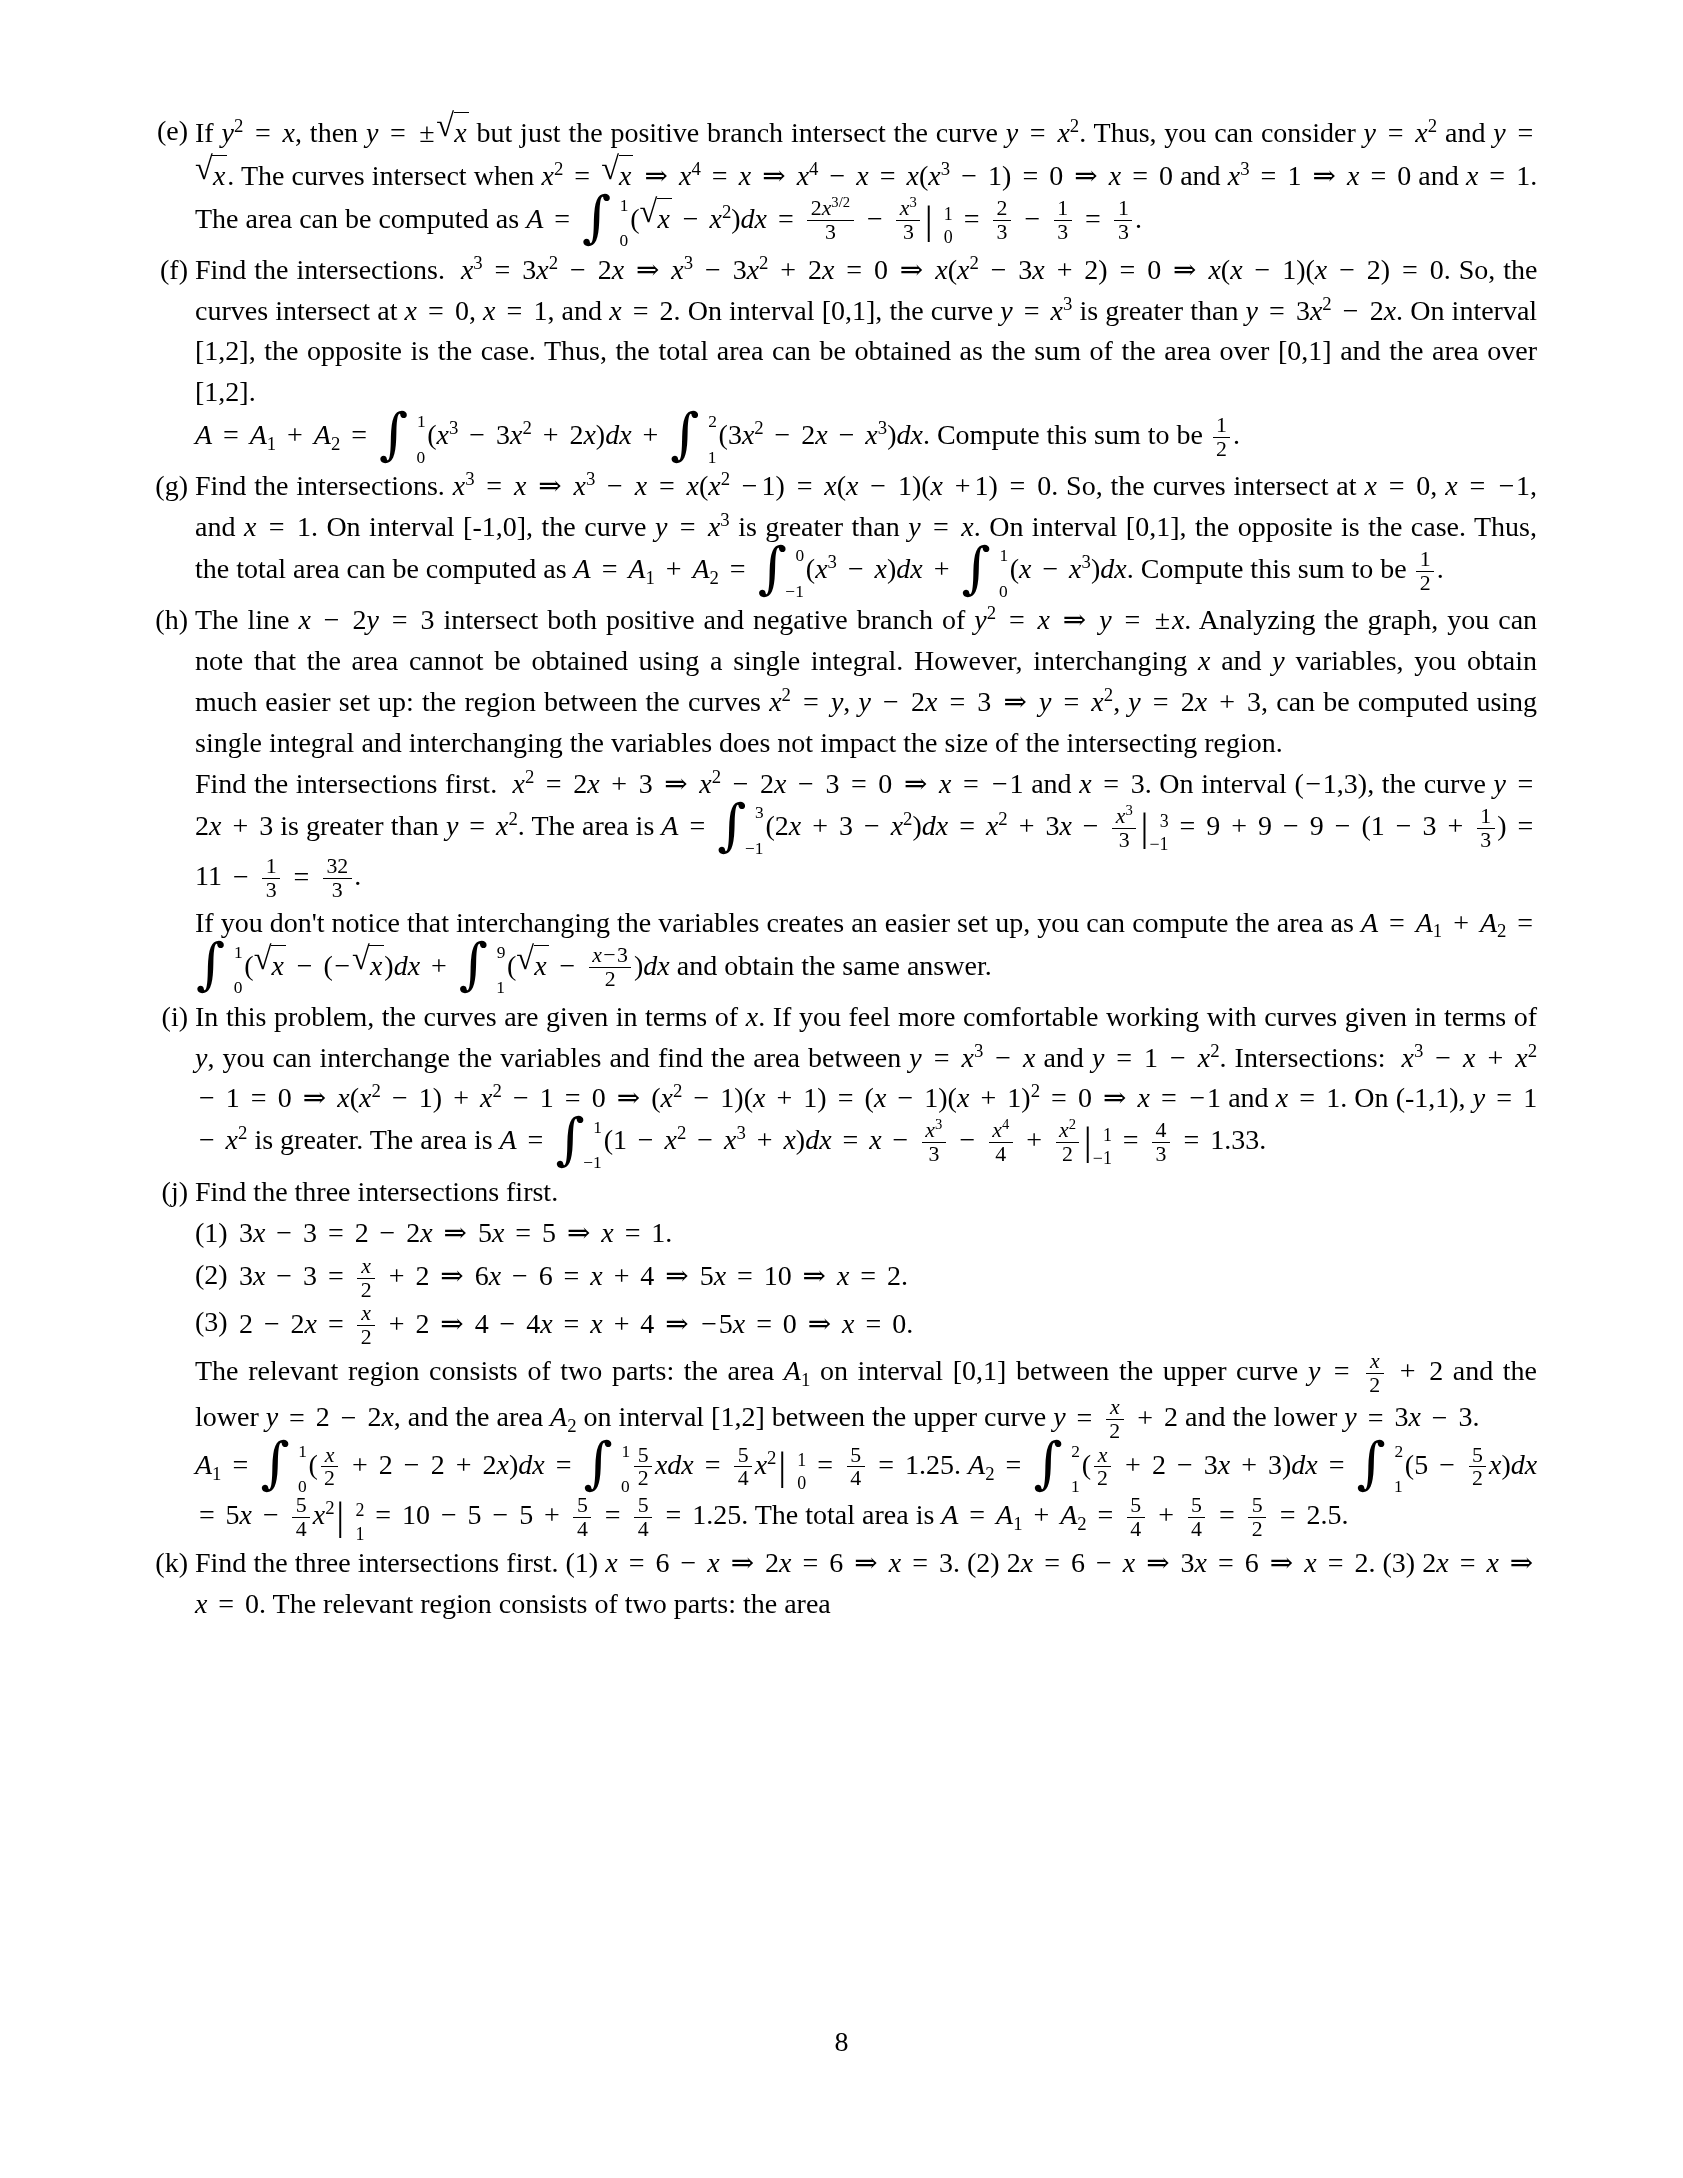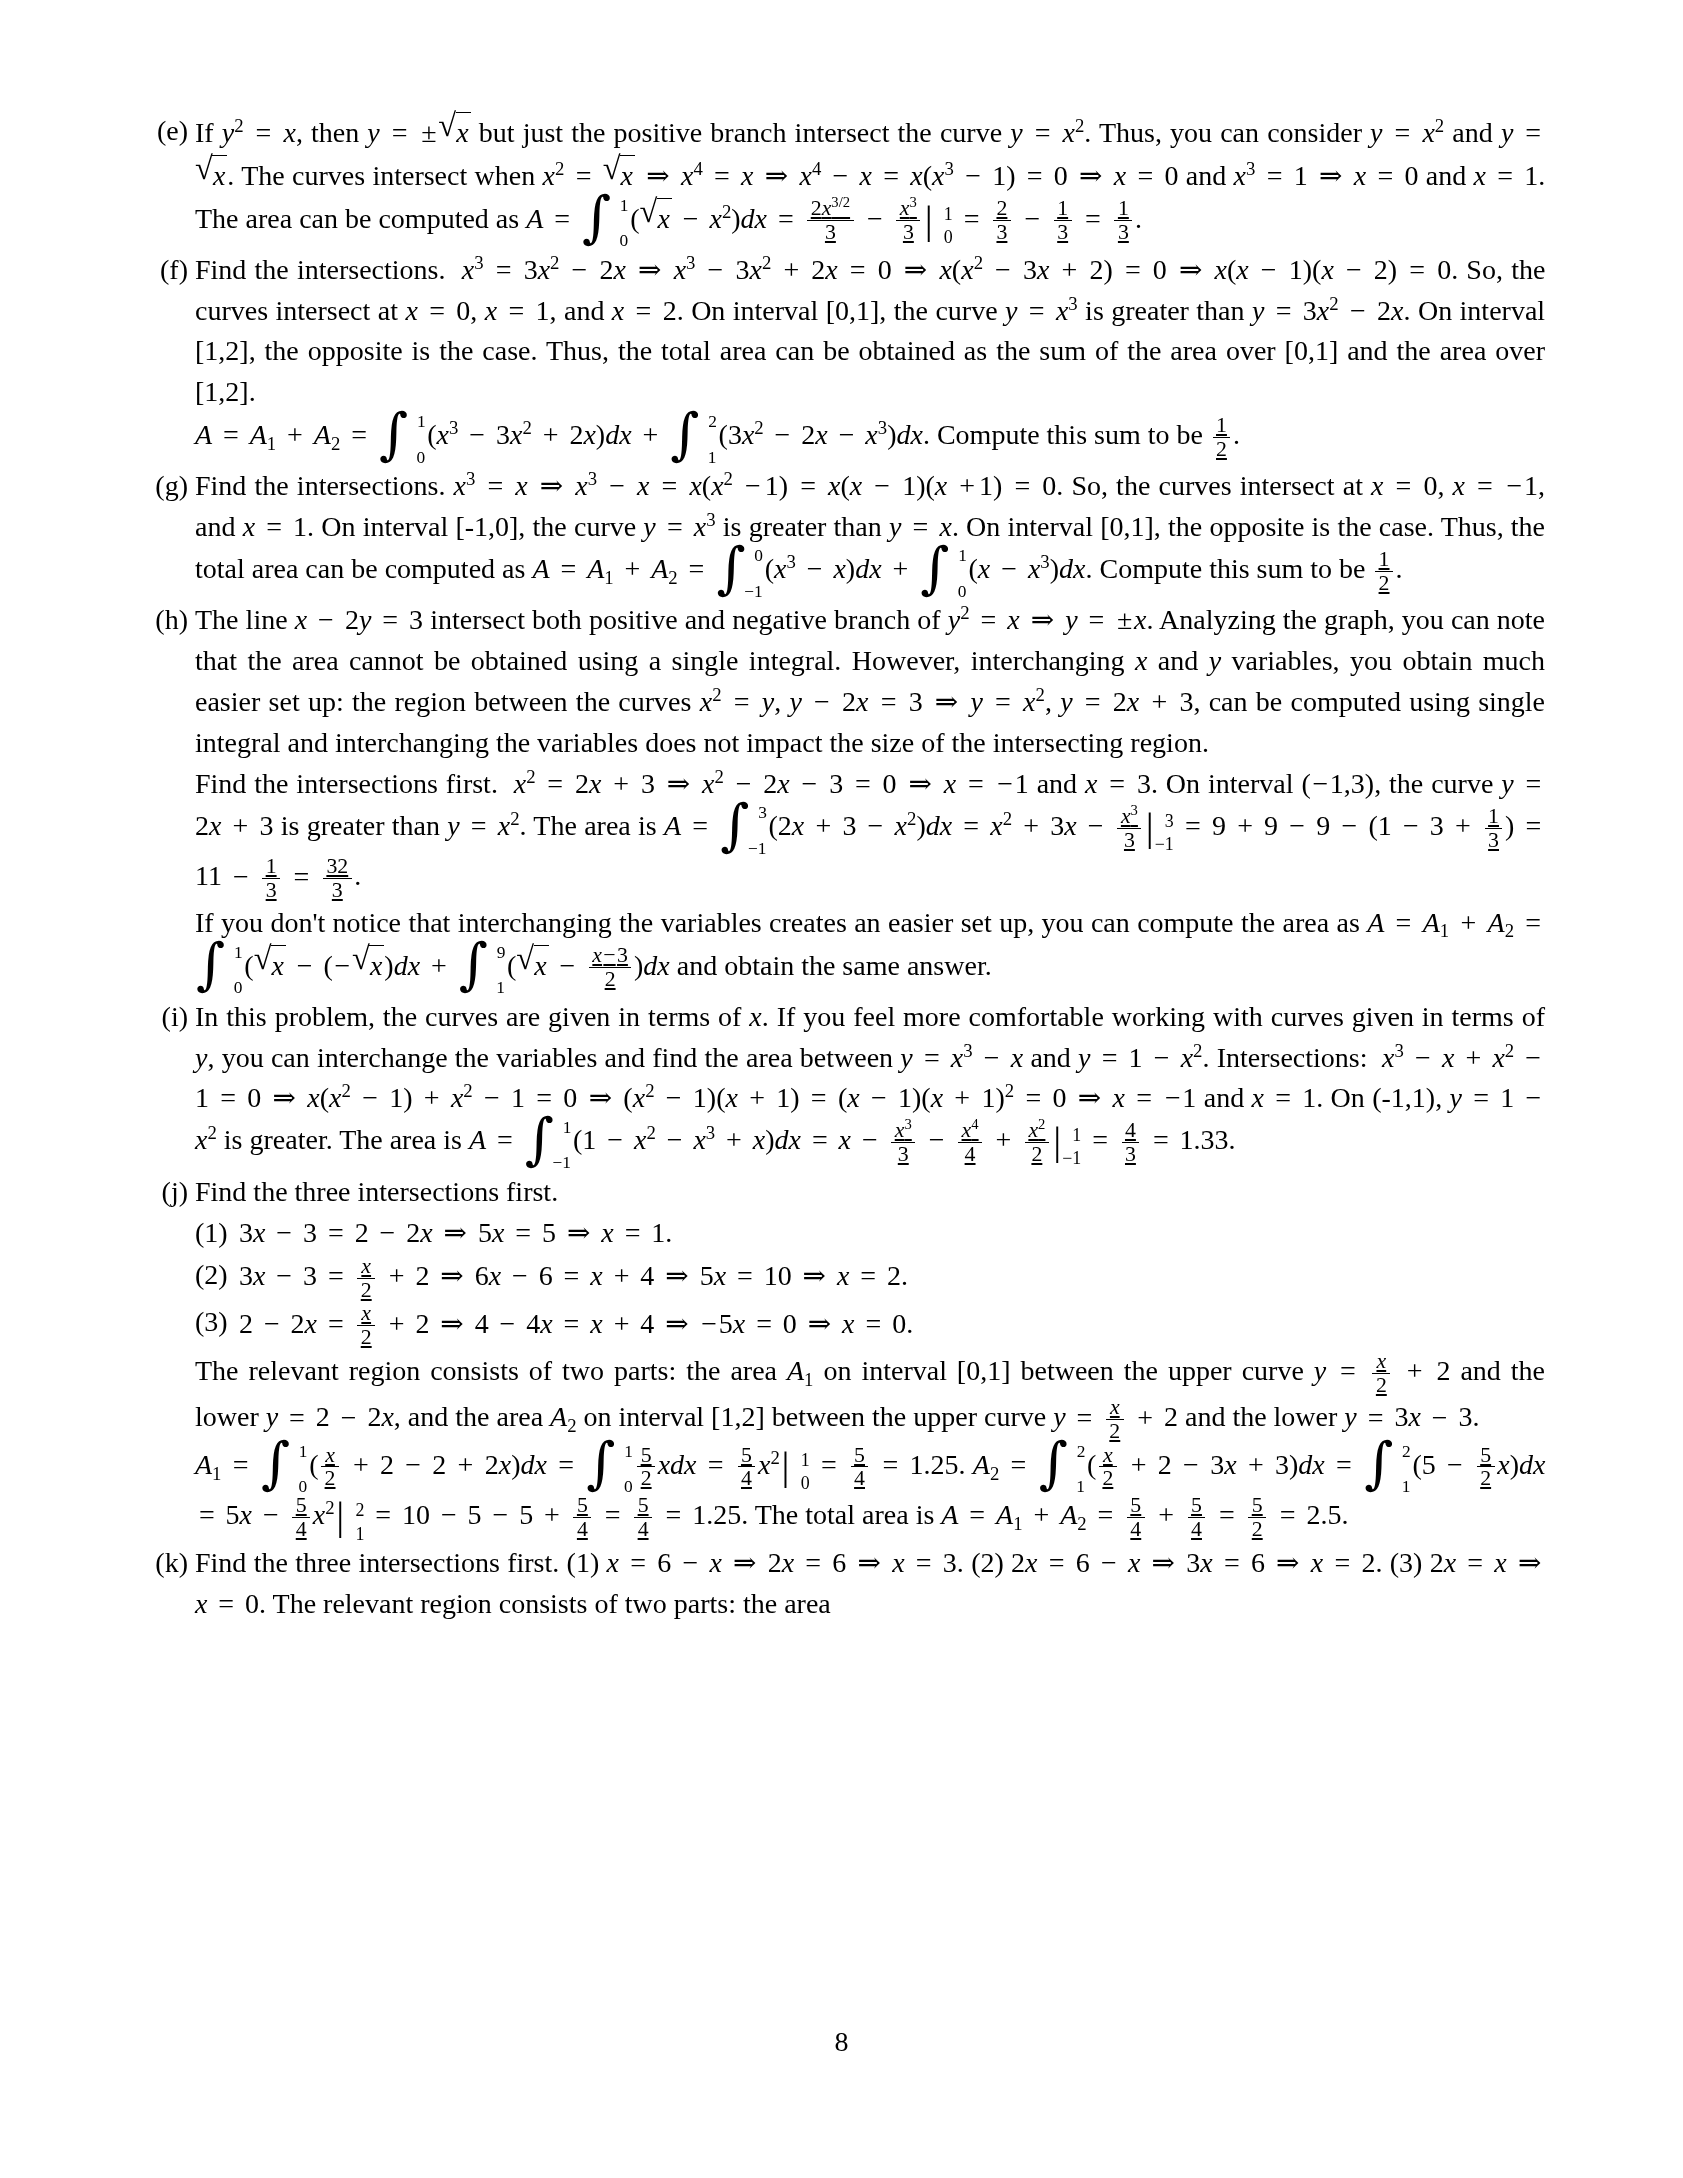--- a/index.html
+++ b/index.html
@@ -42,21 +42,21 @@
     top: 0;
     width: 48px;
     text-align: right;
     padding-right: 4px;
     box-sizing: border-box;
     font-size: 28px;
   }
   .para {
     text-align: justify;
     text-justify: inter-word;
-    margin: 0 0 1px 0;
+    margin: 0 8px 1px 0;
     hyphens: none;
   }
   .para.last { text-align: left; }
   .subline { text-align: left; margin: 0 0 1px 0; position: relative; padding-left: 44px; }
   .subline > .submark { position: absolute; left: 0; top: 0; width: 40px; }
 
   
   .mi { font-family: "Liberation Serif", "DejaVu Serif", serif; font-style: italic; }
   .mn, .mo { font-style: normal; }
   .mo { padding: 0 0.14em; }
@@ -77,21 +77,20 @@
   }
 
   
   .frac {
     display: inline-block;
     vertical-align: -0.52em;
     text-align: center;
     font-size: 0.78em;
     line-height: 1.04;
     margin: 0 0.12em;
-    text-decoration: underline;
   }
   .frac > span { display: block; padding: 0 0.16em; }
   .frac > span.num { border-bottom: 1.3px solid #000; }
 
   
   .sqrt { display: inline-block; position: relative; padding-left: 0.62em; }
   .sqrt > .rad {
     position: absolute; left: 0; top: -0.05em;
     font-size: 1.16em; line-height: 1;
   }

